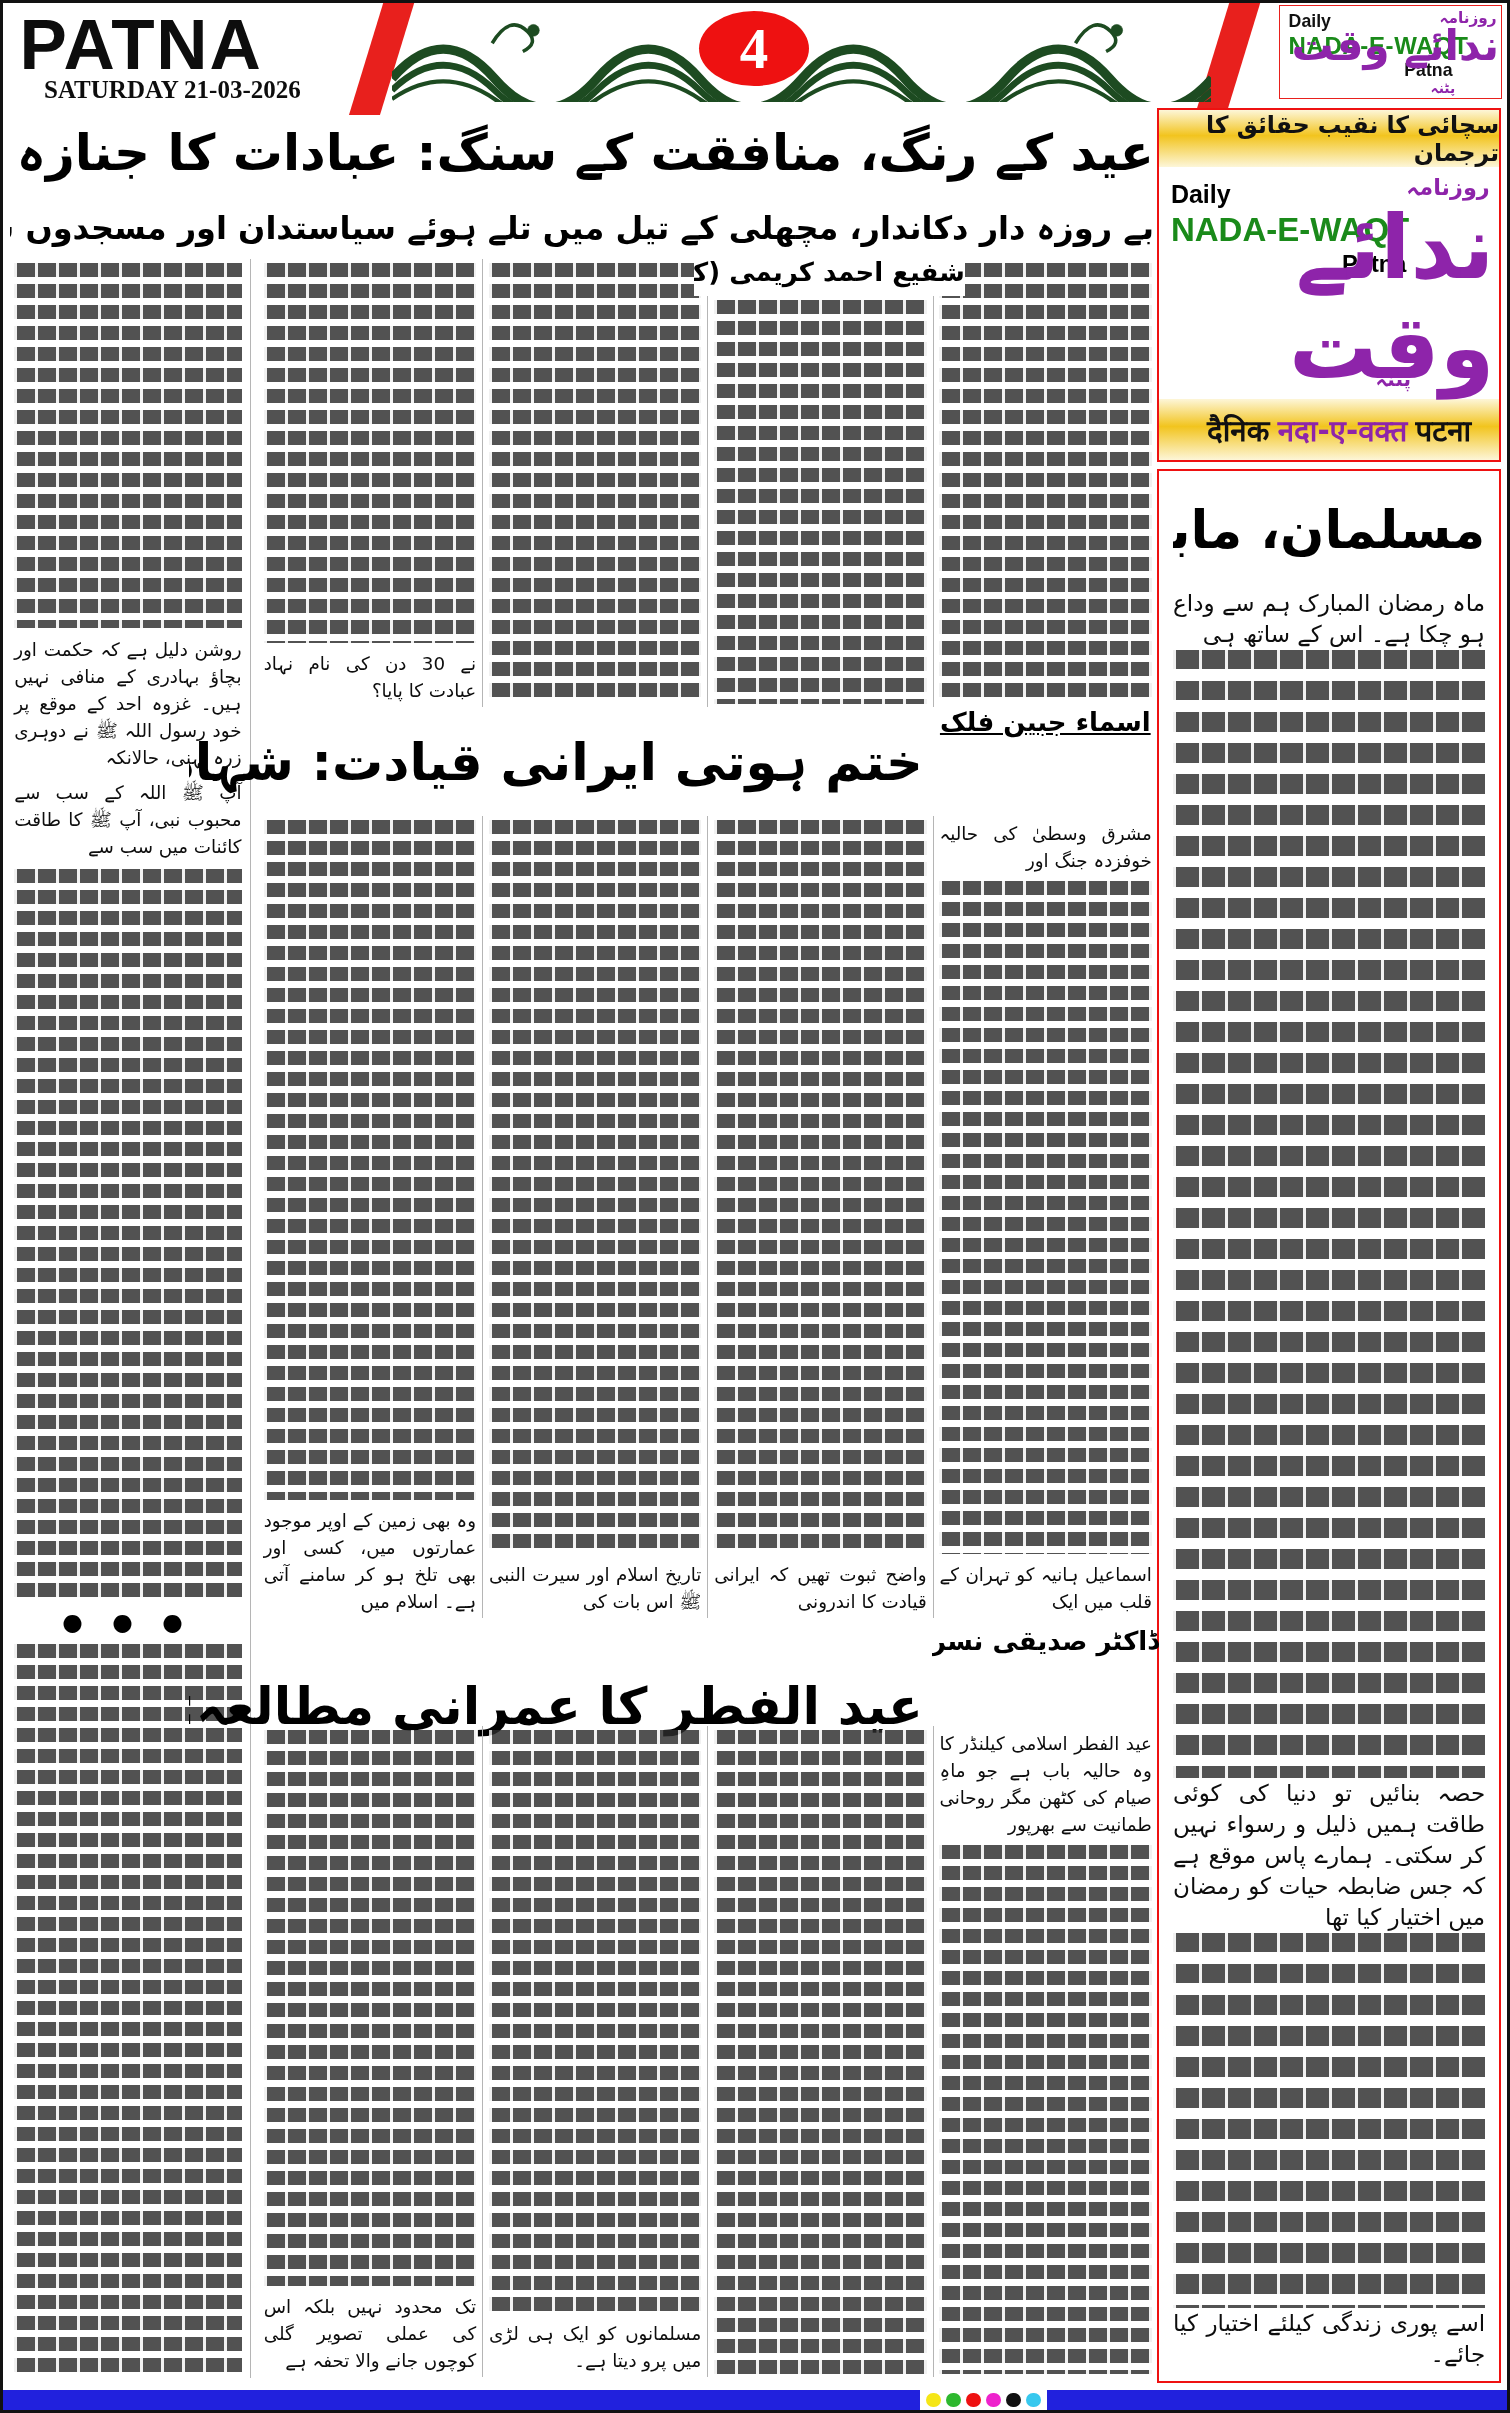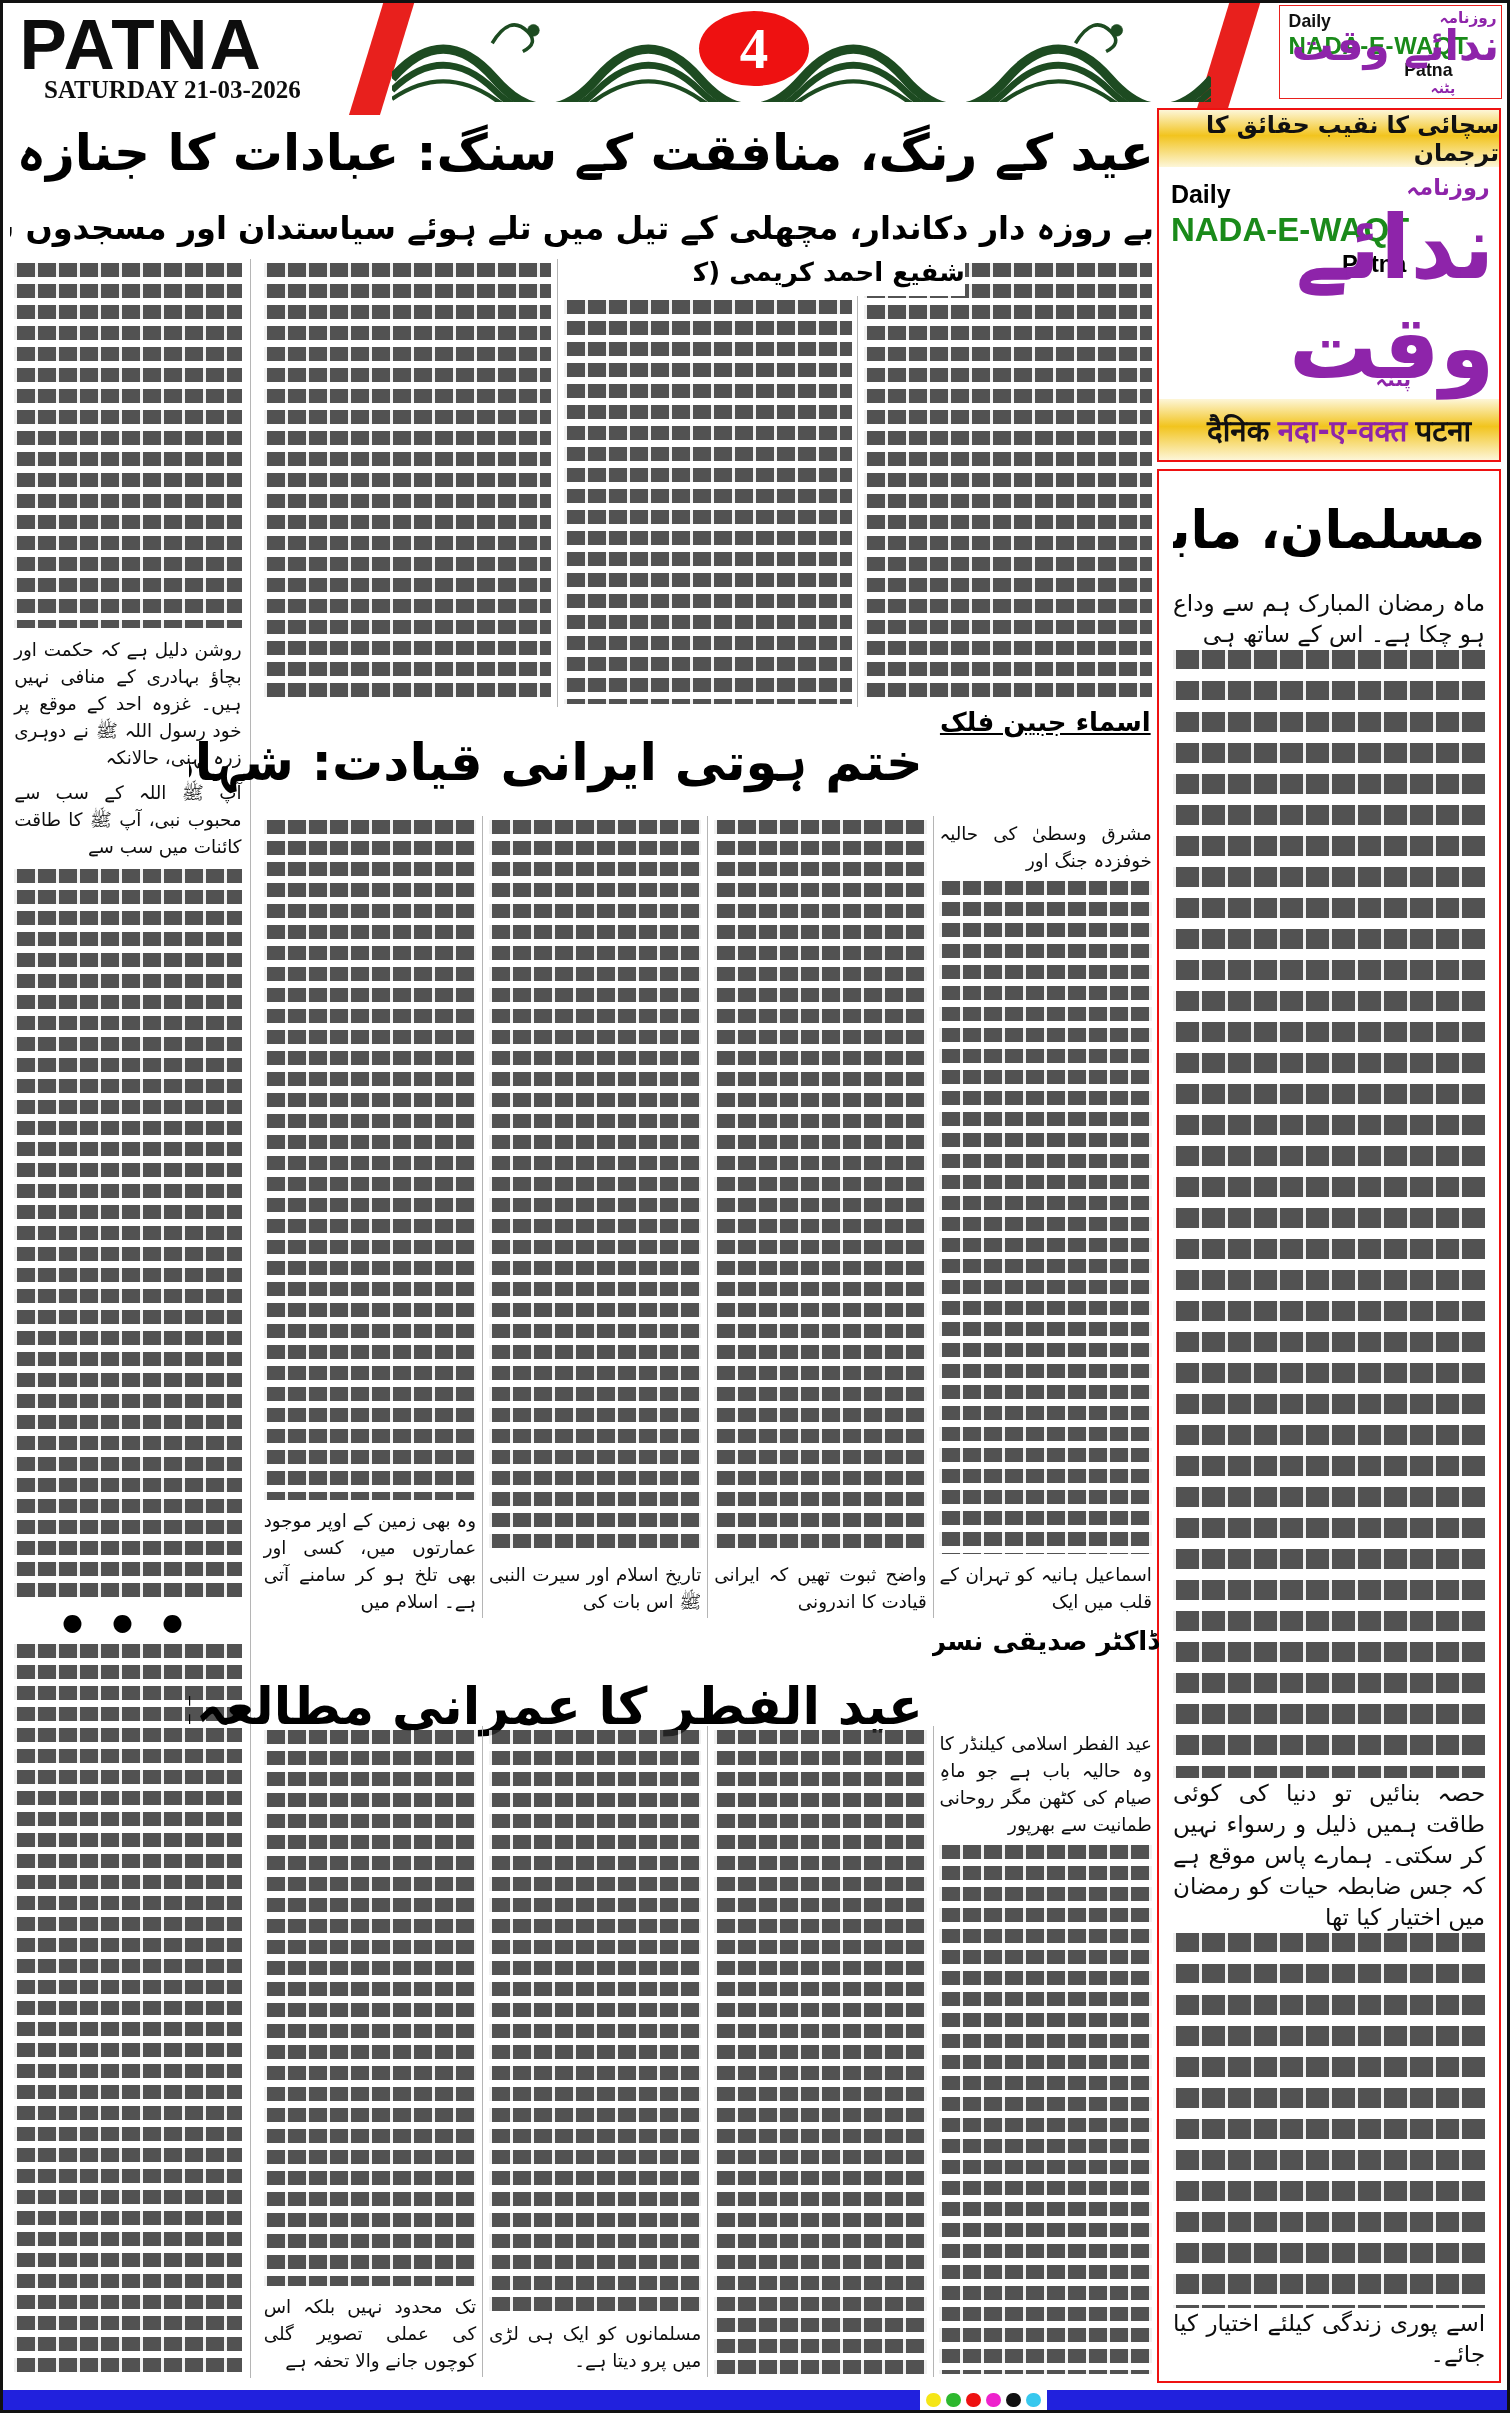--- a/index.html
+++ b/index.html
@@ -178,20 +178,24 @@
       <div class="snippet">آپ ﷺ اللہ کے سب سے محبوب نبی، آپ ﷺ کا طاقت کائنات میں سب سے</div>
       <div class="fill" style="flex:4;"></div>
       <div class="dots-sep">● ● ●</div>
       <div class="fill" style="flex:4;"></div>
     </div>
 
     <div class="art1">
       <div class="art1-byline">شفیع احمد کریمی (کولکتہ)</div>
       <div class="cols">
         <div class="col">
+          <div class="fill" style="flex:5;"></div>
+          <div class="snippet">نے 30 دن کی نام نہاد عبادت کا پایا؟</div>
+        </div>
+        <div class="col">
             <div class="fill"></div>
           </div>
         <div class="col pad-top">
             <div class="fill"></div>
           </div>
         <div class="col">
             <div class="fill"></div>
           </div>
       </div>
     </div>

